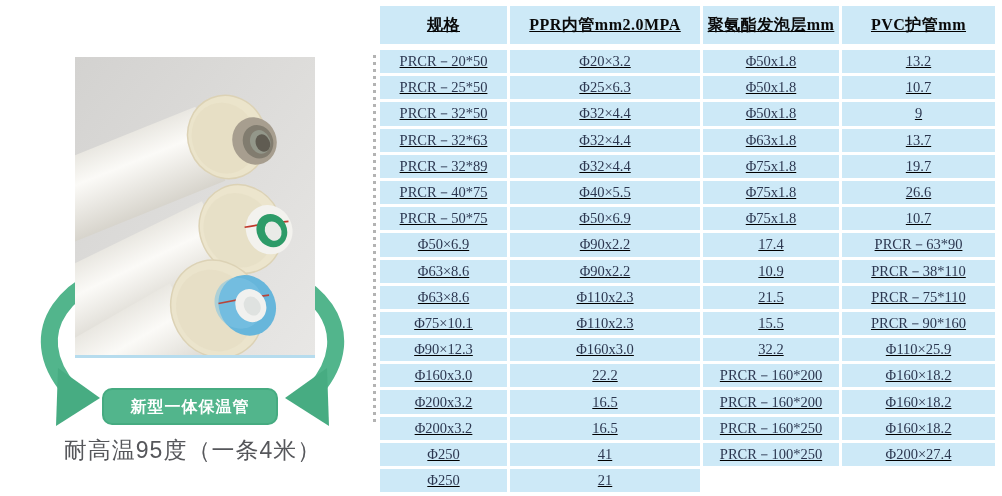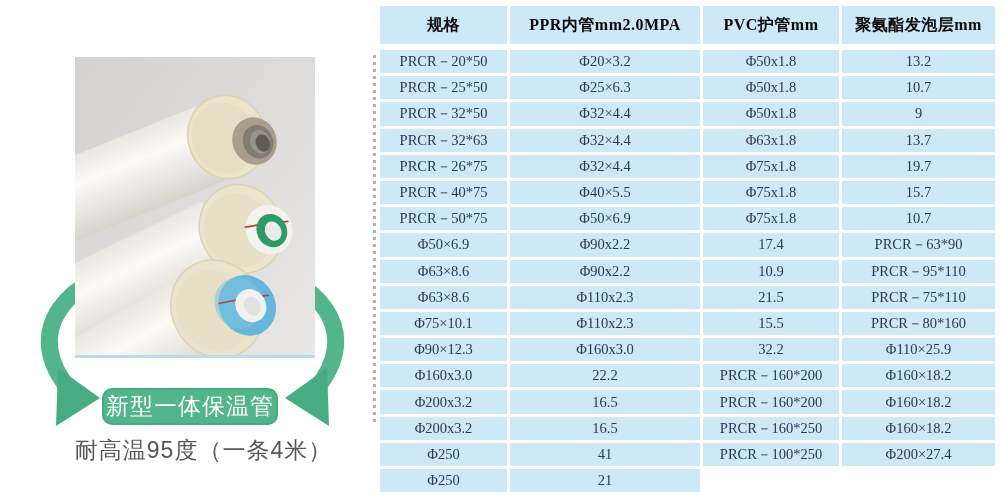--- a/index.html
+++ b/index.html
@@ -11,36 +11,37 @@
   .left-panel{position:absolute;left:0;top:0;width:385px;height:496px;}
   .arrows-svg{position:absolute;left:0;top:250px;width:385px;height:200px;}
   .photo{
     position:absolute;left:75px;top:57px;width:240px;height:298px;
     border-bottom:3px solid #b6dcee;box-sizing:content-box;
   }
   .photo svg{display:block;}
   .badge{
     position:absolute;left:102px;top:388px;width:176px;height:37px;
     background:#52b58c;border:2px solid #46ab81;border-radius:10px;
-    box-sizing:border-box;color:#ffffff;font-weight:normal;font-size:23px;
+    box-sizing:border-box;color:#ffffff;font-weight:bold;font-size:16px;
     line-height:33px;text-align:center;letter-spacing:1px;
   }
   .caption{
     position:absolute;left:0;top:435px;width:385px;text-align:center;
-    color:#56575b;font-size:23px;letter-spacing:1px;padding-left:11px;
+    color:#56575b;font-size:23px;letter-spacing:1px;
   }
   
   .dotted-divider{
     position:absolute;left:373px;top:55px;width:3px;height:370px;
     background:repeating-linear-gradient(to bottom,#b3b3b3 0 3px,transparent 3px 7px);
   }
   
   .spec-table{
     position:absolute;left:380px;top:6px;width:615px;
     font-family:"Liberation Serif","DejaVu Serif",serif;
+    text-decoration:underline;
   }
   .thead,.tbody{
     display:grid;grid-template-columns:127px 190px 136px 153px;gap:3px;
   }
   .thead{margin-bottom:6px;}
   .th{
     background:#cde9f7;height:38px;display:flex;align-items:center;justify-content:center;
     font-weight:bold;font-size:16px;color:#0a0a0a;letter-spacing:0.5px;
   }
   .tbody{grid-auto-rows:23.2px;}
@@ -119,68 +120,68 @@
 
     <div class="caption">耐高温95度（一条4米）</div>
   </div>
 
   <div class="dotted-divider"></div>
 
   <div class="spec-table">
     <div class="thead" id="thead">
         <div class="th">规格</div>
         <div class="th">PPR内管mm2.0MPA</div>
+        <div class="th">聚氨酯发泡层mm</div>
         <div class="th">PVC护管mm</div>
-        <div class="th">聚氨酯发泡层mm</div>
       </div>
     <div class="tbody" id="tbody">
         <div class="td">PRCR－20*50</div>
         <div class="td">Φ20×3.2</div>
         <div class="td">Φ50x1.8</div>
         <div class="td">13.2</div>
         <div class="td">PRCR－25*50</div>
         <div class="td">Φ25×6.3</div>
         <div class="td">Φ50x1.8</div>
         <div class="td">10.7</div>
         <div class="td">PRCR－32*50</div>
         <div class="td">Φ32×4.4</div>
         <div class="td">Φ50x1.8</div>
         <div class="td">9</div>
         <div class="td">PRCR－32*63</div>
         <div class="td">Φ32×4.4</div>
         <div class="td">Φ63x1.8</div>
         <div class="td">13.7</div>
-        <div class="td">PRCR－26*75</div>
+        <div class="td">PRCR－32*89</div>
         <div class="td">Φ32×4.4</div>
         <div class="td">Φ75x1.8</div>
         <div class="td">19.7</div>
         <div class="td">PRCR－40*75</div>
         <div class="td">Φ40×5.5</div>
         <div class="td">Φ75x1.8</div>
-        <div class="td">15.7</div>
+        <div class="td">26.6</div>
         <div class="td">PRCR－50*75</div>
         <div class="td">Φ50×6.9</div>
         <div class="td">Φ75x1.8</div>
         <div class="td">10.7</div>
         <div class="td">Φ50×6.9</div>
         <div class="td">Φ90x2.2</div>
         <div class="td">17.4</div>
         <div class="td">PRCR－63*90</div>
         <div class="td">Φ63×8.6</div>
         <div class="td">Φ90x2.2</div>
         <div class="td">10.9</div>
-        <div class="td">PRCR－95*110</div>
+        <div class="td">PRCR－38*110</div>
         <div class="td">Φ63×8.6</div>
         <div class="td">Φ110x2.3</div>
         <div class="td">21.5</div>
         <div class="td">PRCR－75*110</div>
         <div class="td">Φ75×10.1</div>
         <div class="td">Φ110x2.3</div>
         <div class="td">15.5</div>
-        <div class="td">PRCR－80*160</div>
+        <div class="td">PRCR－90*160</div>
         <div class="td">Φ90×12.3</div>
         <div class="td">Φ160x3.0</div>
         <div class="td">32.2</div>
         <div class="td">Φ110×25.9</div>
         <div class="td">Φ160x3.0</div>
         <div class="td">22.2</div>
         <div class="td">PRCR－160*200</div>
         <div class="td">Φ160×18.2</div>
         <div class="td">Φ200x3.2</div>
         <div class="td">16.5</div>

